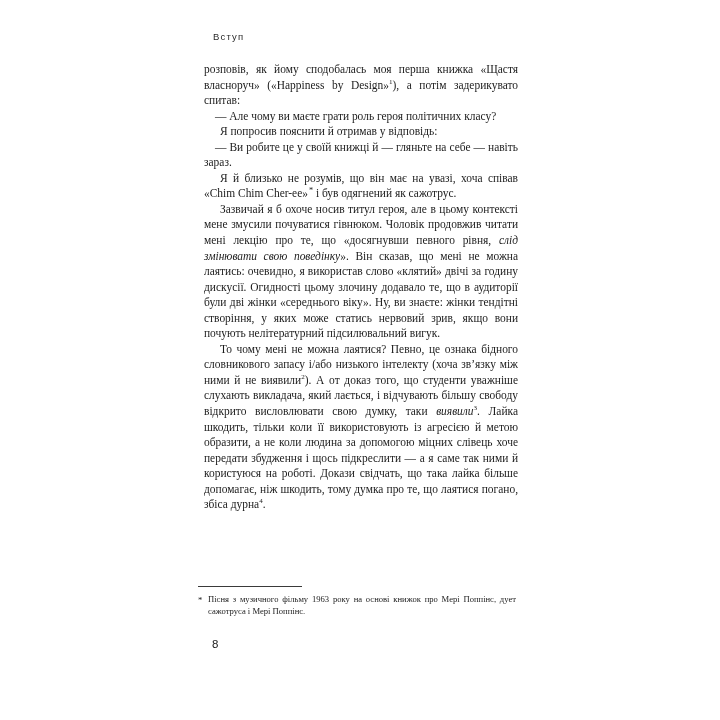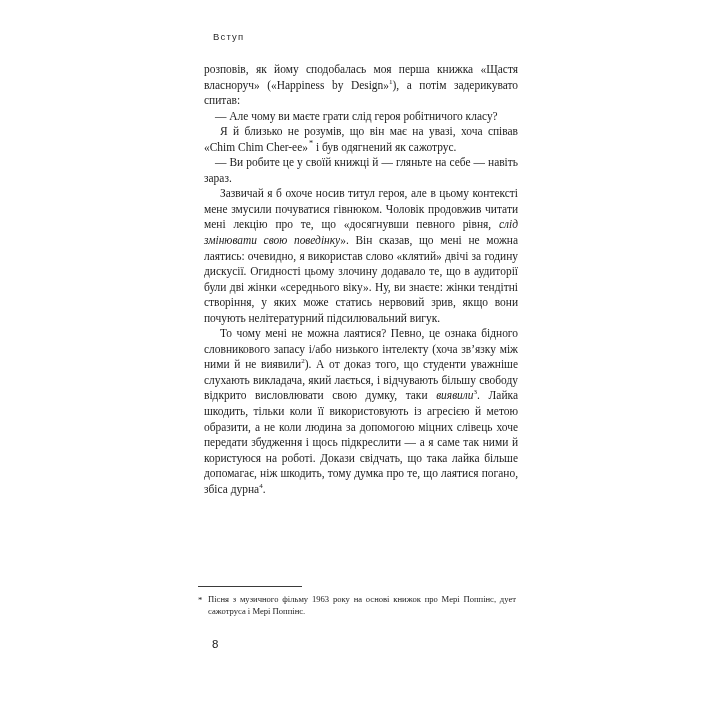--- a/index.html
+++ b/index.html
@@ -117,26 +117,27 @@
 <body>
 
 <div class="page">
 
   <div class="running-head">Вступ</div>
 
   <div class="body-col">
 
     <p class="para noindent">розповів, як йому сподобалась моя перша книжка «Щастя вла<span style="letter-spacing:0">с</span>норуч» («Happiness by Design»<sup>1</sup>), а потім задерикувато спитав:</p>
 
-    <p class="para dialogue">— Але чому ви маєте грати слід героя робітничого класу?</p>
+    <p class="para dialogue">— Але чому ви маєте грати роль героя політичних класу?</p>
 
+    <p class="para">Я попросив пояснити й отримав у відповідь:</p>
+
+    <p class="para dialogue">— Ви робите це у своїй книжці й — гляньте на себе — навіть зараз.</p>
 
     <p class="para">Я й близько не розумів, що він має на увазі, хоча співав «Chim Chim Cher-ee»<sup class="ast">*</sup> і був одягнений як сажотрус.</p>
-
-    <p class="para dialogue">— Ви робите це у своїй книжці й — гляньте на себе — навіть зараз.</p>
 
     <p class="para">Зазвичай я б охоче носив титул героя, але в цьому контексті мене змусили почуватися гівнюком. Чоловік продовжив читати мені лекцію про те, що «досягнувши певного рівня, <i>слід змінювати свою поведінку</i>». Він сказав, що мені не можна лаятись: очевидно, я використав слово «клятий» двічі за годину дискусії. Огидності цьому злочину додавало те, що в аудиторії були дві жінки «середнього віку». Ну, ви знаєте: жінки тендітні створіння, у яких може статись нервовий зрив, якщо вони почують нелітературний підсилювальний вигук.</p>
 
     <p class="para">То чому мені не можна лаятися? Певно, це ознака бідного словникового запасу і/або низького інтелекту (хоча зв’язку між ними й не виявили<sup>2</sup>). А от доказ того, що студенти уважніше слухають викладача, який лається, і відчувають більшу свободу відкрито висловлювати свою думку, таки <i>виявили</i><sup>3</sup>. Лайка шкодить, тільки коли її використовують із агресією й метою образити, а не коли людина за допомогою міцних слівець хоче передати збудження і щось підкреслити — а я саме так ними й користуюся на роботі. Докази свідчать, що така лайка більше допомагає, ніж шкодить, тому думка про те, що лаятися погано, збіса дурна<sup>4</sup>.</p>
 
 
   </div>
 
   <div class="footnote-zone">
     <div class="footnote-rule"></div>

